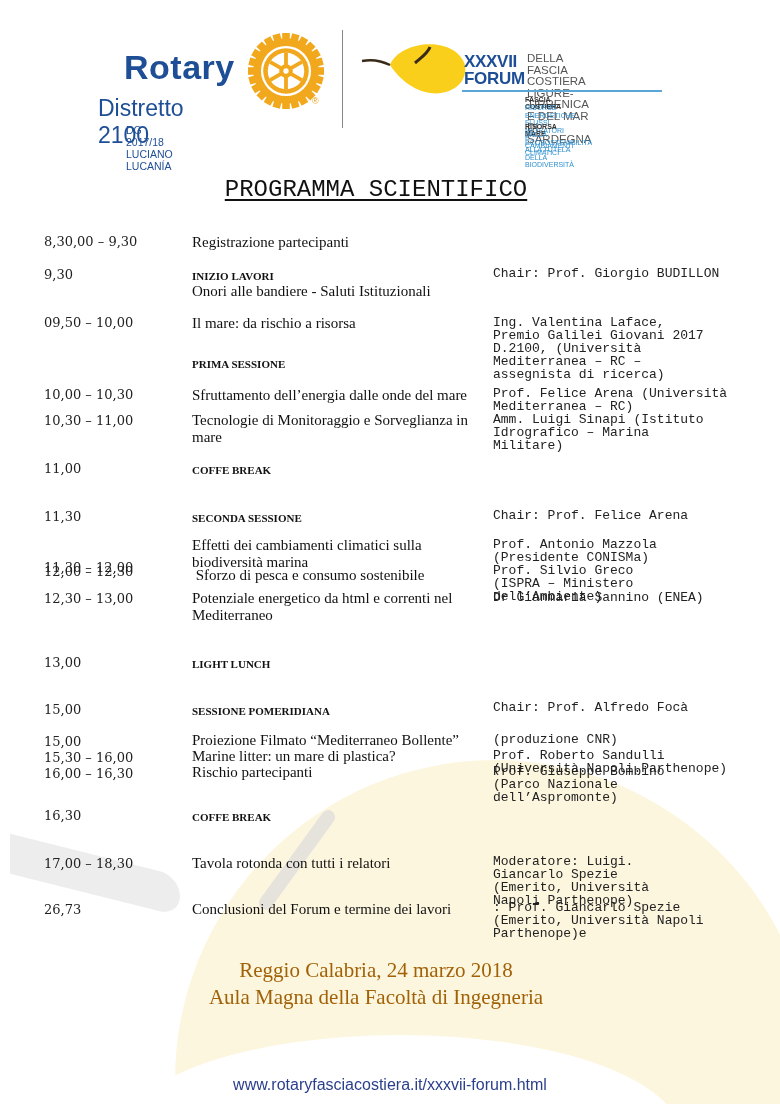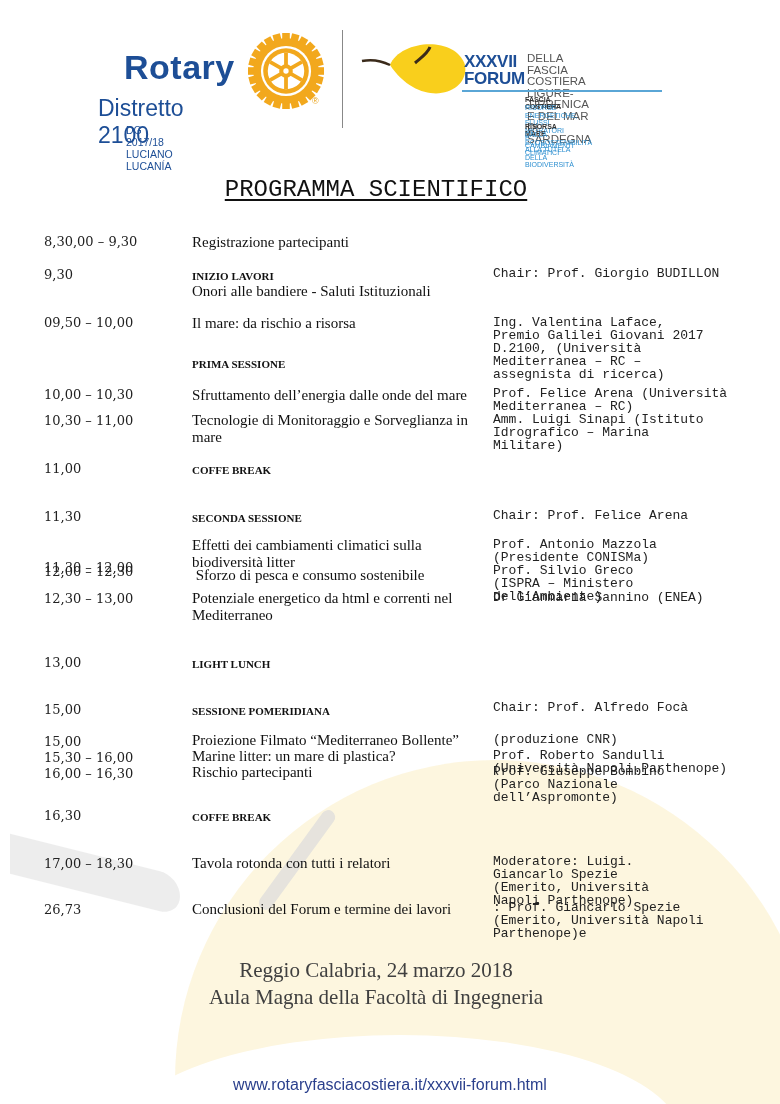--- a/index.html
+++ b/index.html
@@ -30,21 +30,21 @@
   .rm-sub { left:525px; top:131px; font-family:"Liberation Sans",sans-serif; font-size:7px; line-height:7.5px; color:#2d8fd0; }
 
   .title { left:0; width:752px; top:176px; text-align:center; font-size:24px; text-decoration:underline; text-underline-offset:3px; color:#111;font-family:Liberation Mono, monospace; }
 
   
   .time { font-family:"DejaVu Serif","Liberation Serif",serif; font-size:13px; color:#222; left:44px; }
   .act { left:192px; font-size:15px; line-height:17px; color:#111; }
   .bold { font-family:"Liberation Serif",serif; font-weight:bold; font-size:11px; }
   .spk { left:493px; width:270px; font-family:Liberation Mono, monospace; font-size:13px; line-height:13px; color:#222; }
 
-  .place { left:0; width:752px; text-align:center; font-size:21px; line-height:27px; color:#404040; }
+  .place { left:0; width:752px; text-align:center; font-size:21px; line-height:27px; color:#a16207; }
   .url { left:0; width:780px; text-align:center; top:1076px; font-family:"Liberation Sans",sans-serif; font-size:16px; color:#2a3f8c; }
 </style>
 </head>
 <body>
 
 <div class="wm-sun"></div>
 <div class="wm-cut"></div>
 <div class="wm-beak1"></div>
 <div class="wm-beak2"></div>
 
@@ -170,21 +170,21 @@
   </div>
 
   <div>
     <div class="abs time" style="top:509px">11,30</div>
     <div class="abs act bold" style="top:510px">SECONDA SESSIONE</div>
     <div class="abs spk" style="top:509px">Chair: Prof. Felice Arena</div>
   </div>
 
   <div>
     <div class="abs time" style="top:560px">11,30 – 12,00</div>
-    <div class="abs act" style="top:537px; width:270px">Effetti dei cambiamenti climatici sulla biodiversità litter</div>
+    <div class="abs act" style="top:537px; width:270px">Effetti dei cambiamenti climatici sulla biodiversità marina</div>
     <div class="abs spk" style="top:538px; width:190px">Prof. Antonio Mazzola (Presidente CONISMa)</div>
   </div>
 
   <div>
     <div class="abs time" style="top:564px">12,00 – 12,30</div>
     <div class="abs act" style="top:567px; white-space:pre"> Sforzo di pesca e consumo sostenibile</div>
     <div class="abs spk" style="top:564px; width:190px">Prof. Silvio Greco (ISPRA – Ministero dell’Ambiente)</div>
   </div>
 
   <div>

